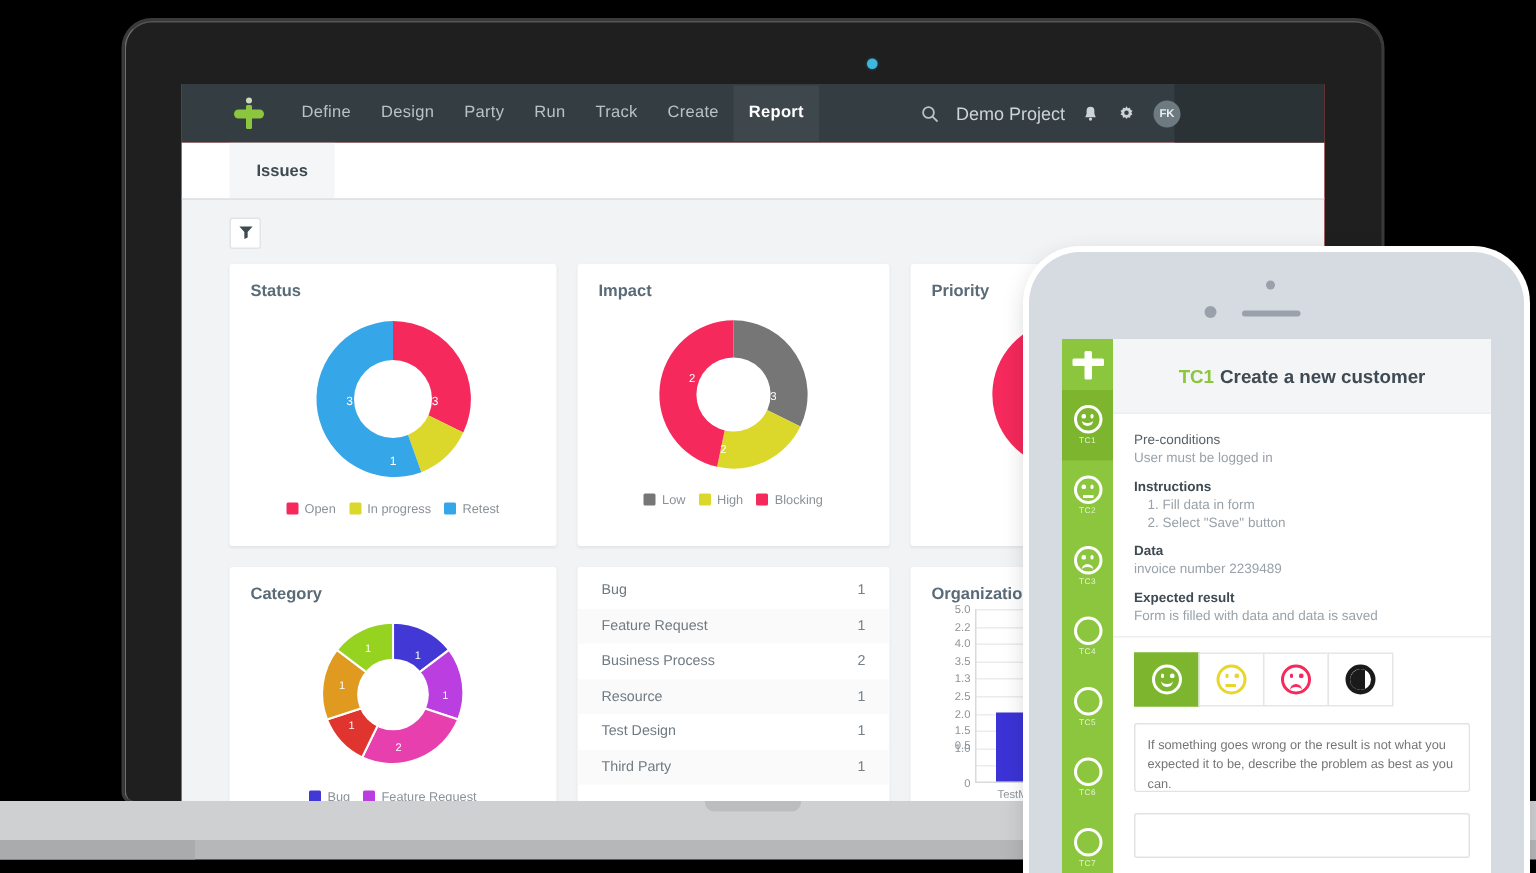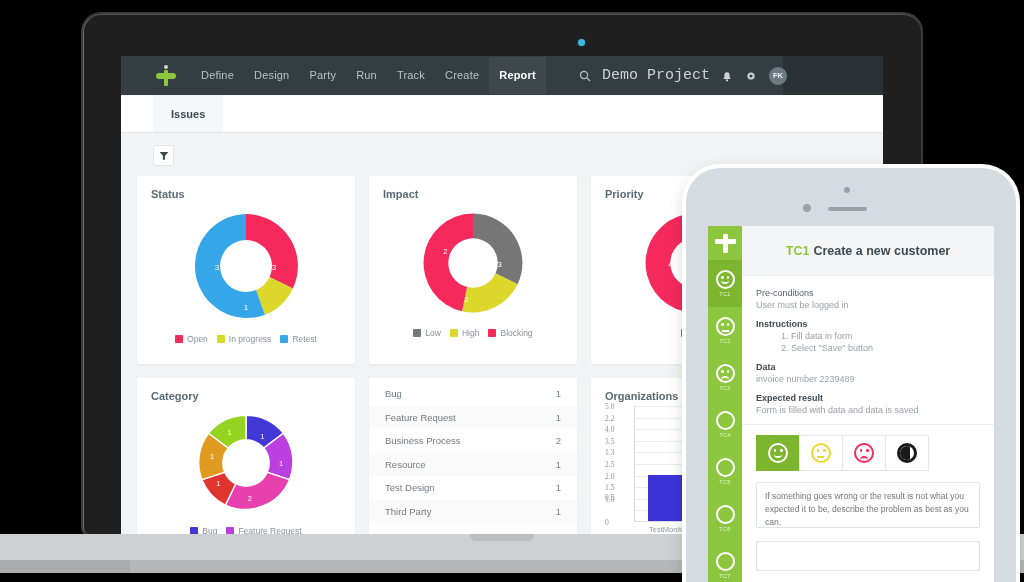--- a/index.html
+++ b/index.html
@@ -62,21 +62,21 @@
   #app-logo .lg-stem{ position:absolute; left:11px; top:5px; width:4px; height:16px; background:#8cc63f; border-radius:1px;}
   #app-logo .lg-wing{ position:absolute; left:3px; top:8px; width:20px; height:6px; background:#8cc63f; border-radius:3px;}
   #app-logo .lg-dot{ position:absolute; left:11px; top:0px; width:4px; height:4px; border-radius:50%; background:#cfd8c0;}
   .nav-item{
     color:#b9c2c6; font-size:11px; padding:12px 10px 13px; letter-spacing:.2px;
     cursor:pointer; white-space:nowrap;
   }
   .nav-item.active{ color:#fff; background:#3d474c; font-weight:bold; }
   #nav-right{ margin-left:auto; display:flex; align-items:center; gap:11px; padding-right:96px; z-index:2;}
   #search-icon svg{ display:block; }
-  #project-name{ color:#cdd4d8; font-size:15px;font-family:Liberation Mono, monospace; }
+  #project-name{ color:#cdd4d8; font-size:12px; }
   .nav-ic{ width:13px; height:13px; display:block; cursor:pointer;}
   #user-avatar{
     width:18px; height:18px; border-radius:50%; background:#6d7a80; color:#e9eef0;
     font-size:7.5px; display:flex; align-items:center; justify-content:center; font-weight:bold;text-align:center;
   }
 
   
   #subtab-bar{
     height:38px; background:#fff; border-bottom:1px solid #e3e5e6;
     display:flex; align-items:stretch; padding-left:32px;
@@ -89,21 +89,21 @@
   
   #dashboard{
     background:#f2f3f4; padding:12px 0 0 0; height:401px;
   }
   #toolbar{ padding:0 0 10px 32px; }
   #filter-button{
     width:21px; height:21px; background:#fff; border:1px solid #e2e4e5;
     border-radius:2px; display:flex; align-items:center; justify-content:center;
     cursor:pointer;
   }
-  #cards-area{ padding-left:16px; }
+  #cards-area{ padding-left:32px; }
   .card-row{ display:flex; gap:14px; margin-bottom:14px; }
   .card{
     background:#fff; border-radius:2px; box-shadow:0 1px 2px rgba(0,0,0,.06);
     padding:12px 14px;
   }
   .card-title{
     font-size:11px; font-weight:bold; color:#5a6b78; margin-bottom:4px;
   }
   .donut-wrap{ display:flex; justify-content:center; align-items:center; }
   .legend{
@@ -123,21 +123,21 @@
   
   .list-row{
     display:flex; justify-content:space-between; align-items:center;
     padding:0 16px; height:23.5px; font-size:9.5px; color:#707a82;
   }
   .list-row.alt{ background:#fafafa; }
   .list-count{ color:#767f86; }
 
   
   #orgs-plot{ position:relative; width:178px; height:130px; margin-top:4px;}
-  .y-tick{ position:absolute; left:0; width:26px; font-size:7.5px; color:#8d949a; transform:translateY(-50%);font-family:Liberation Serif, serif;}
+  .y-tick{ position:absolute; left:0; width:26px; text-align:right; font-size:7.5px; color:#8d949a; transform:translateY(-50%);}
   .grid-line{ position:absolute; left:29px; right:0; height:1px; background:#ebecee;}
   #plot-area{ position:absolute; left:29px; right:0; top:0; bottom:14px; border-left:1px solid #d8dadc; border-bottom:1px solid #d8dadc;}
   #bar-1{ position:absolute; left:13px; bottom:0; width:60px; background:#3b33d6;}
   #bar-1-label{ position:absolute; left:14px; bottom:-13px; font-size:7.5px; color:#8d949a; white-space:nowrap;}
 
   
   #phone-device{
     position:absolute; left:686px; top:168px; width:330px; height:420px;
     background:#d6dae1; border-radius:34px 34px 0 0;
     box-shadow:0 0 0 4px #ffffff, 0 5px 18px rgba(0,0,0,.22);
@@ -173,21 +173,21 @@
     height:50px; background:#f4f5f6; display:flex; align-items:center;
     justify-content:center; font-size:12.5px; font-weight:bold; color:#3f4a52;
     border-bottom:1px solid #eceef0;
   }
   #tc-code{ color:#8cc63f; margin-right:4px;}
   #phone-body{ padding:12px 14px 0 14px; }
   .sec-head{ font-size:9px; color:#56616a; margin-bottom:2px;}
   .sec-head.bold{ font-weight:bold; color:#3f4a52;}
   .sec-text{ font-size:9px; color:#9aa2a9; margin-bottom:9px;}
   .sec-list{ margin:0 0 9px 0; padding-left:19px; font-size:9px; color:#9aa2a9; }
-  .sec-list li{ margin-bottom:2px;margin-left:16px;}
+  .sec-list li{ margin-bottom:2px;}
   #mood-divider{ height:1px; background:#eceef0; margin:2px -14px 10px -14px;}
   #mood-row{ display:flex; gap:0; margin-bottom:11px;}
   .mood-btn{
     width:44px; height:36px; border:1px solid #e4e6e8; margin-left:-1px;
     display:flex; align-items:center; justify-content:center; cursor:pointer; background:#fff;
   }
   .mood-btn:first-child{ margin-left:0;}
   .mood-btn.sel{ background:#7db52f; border-color:#7db52f;}
   .mood-face{ width:20px; height:20px; border-radius:50%; border:2.5px solid #999; position:relative;}
   .mood-face .e{ position:absolute; top:4px; width:2.5px; height:2.5px; border-radius:50%; background:#999;}

